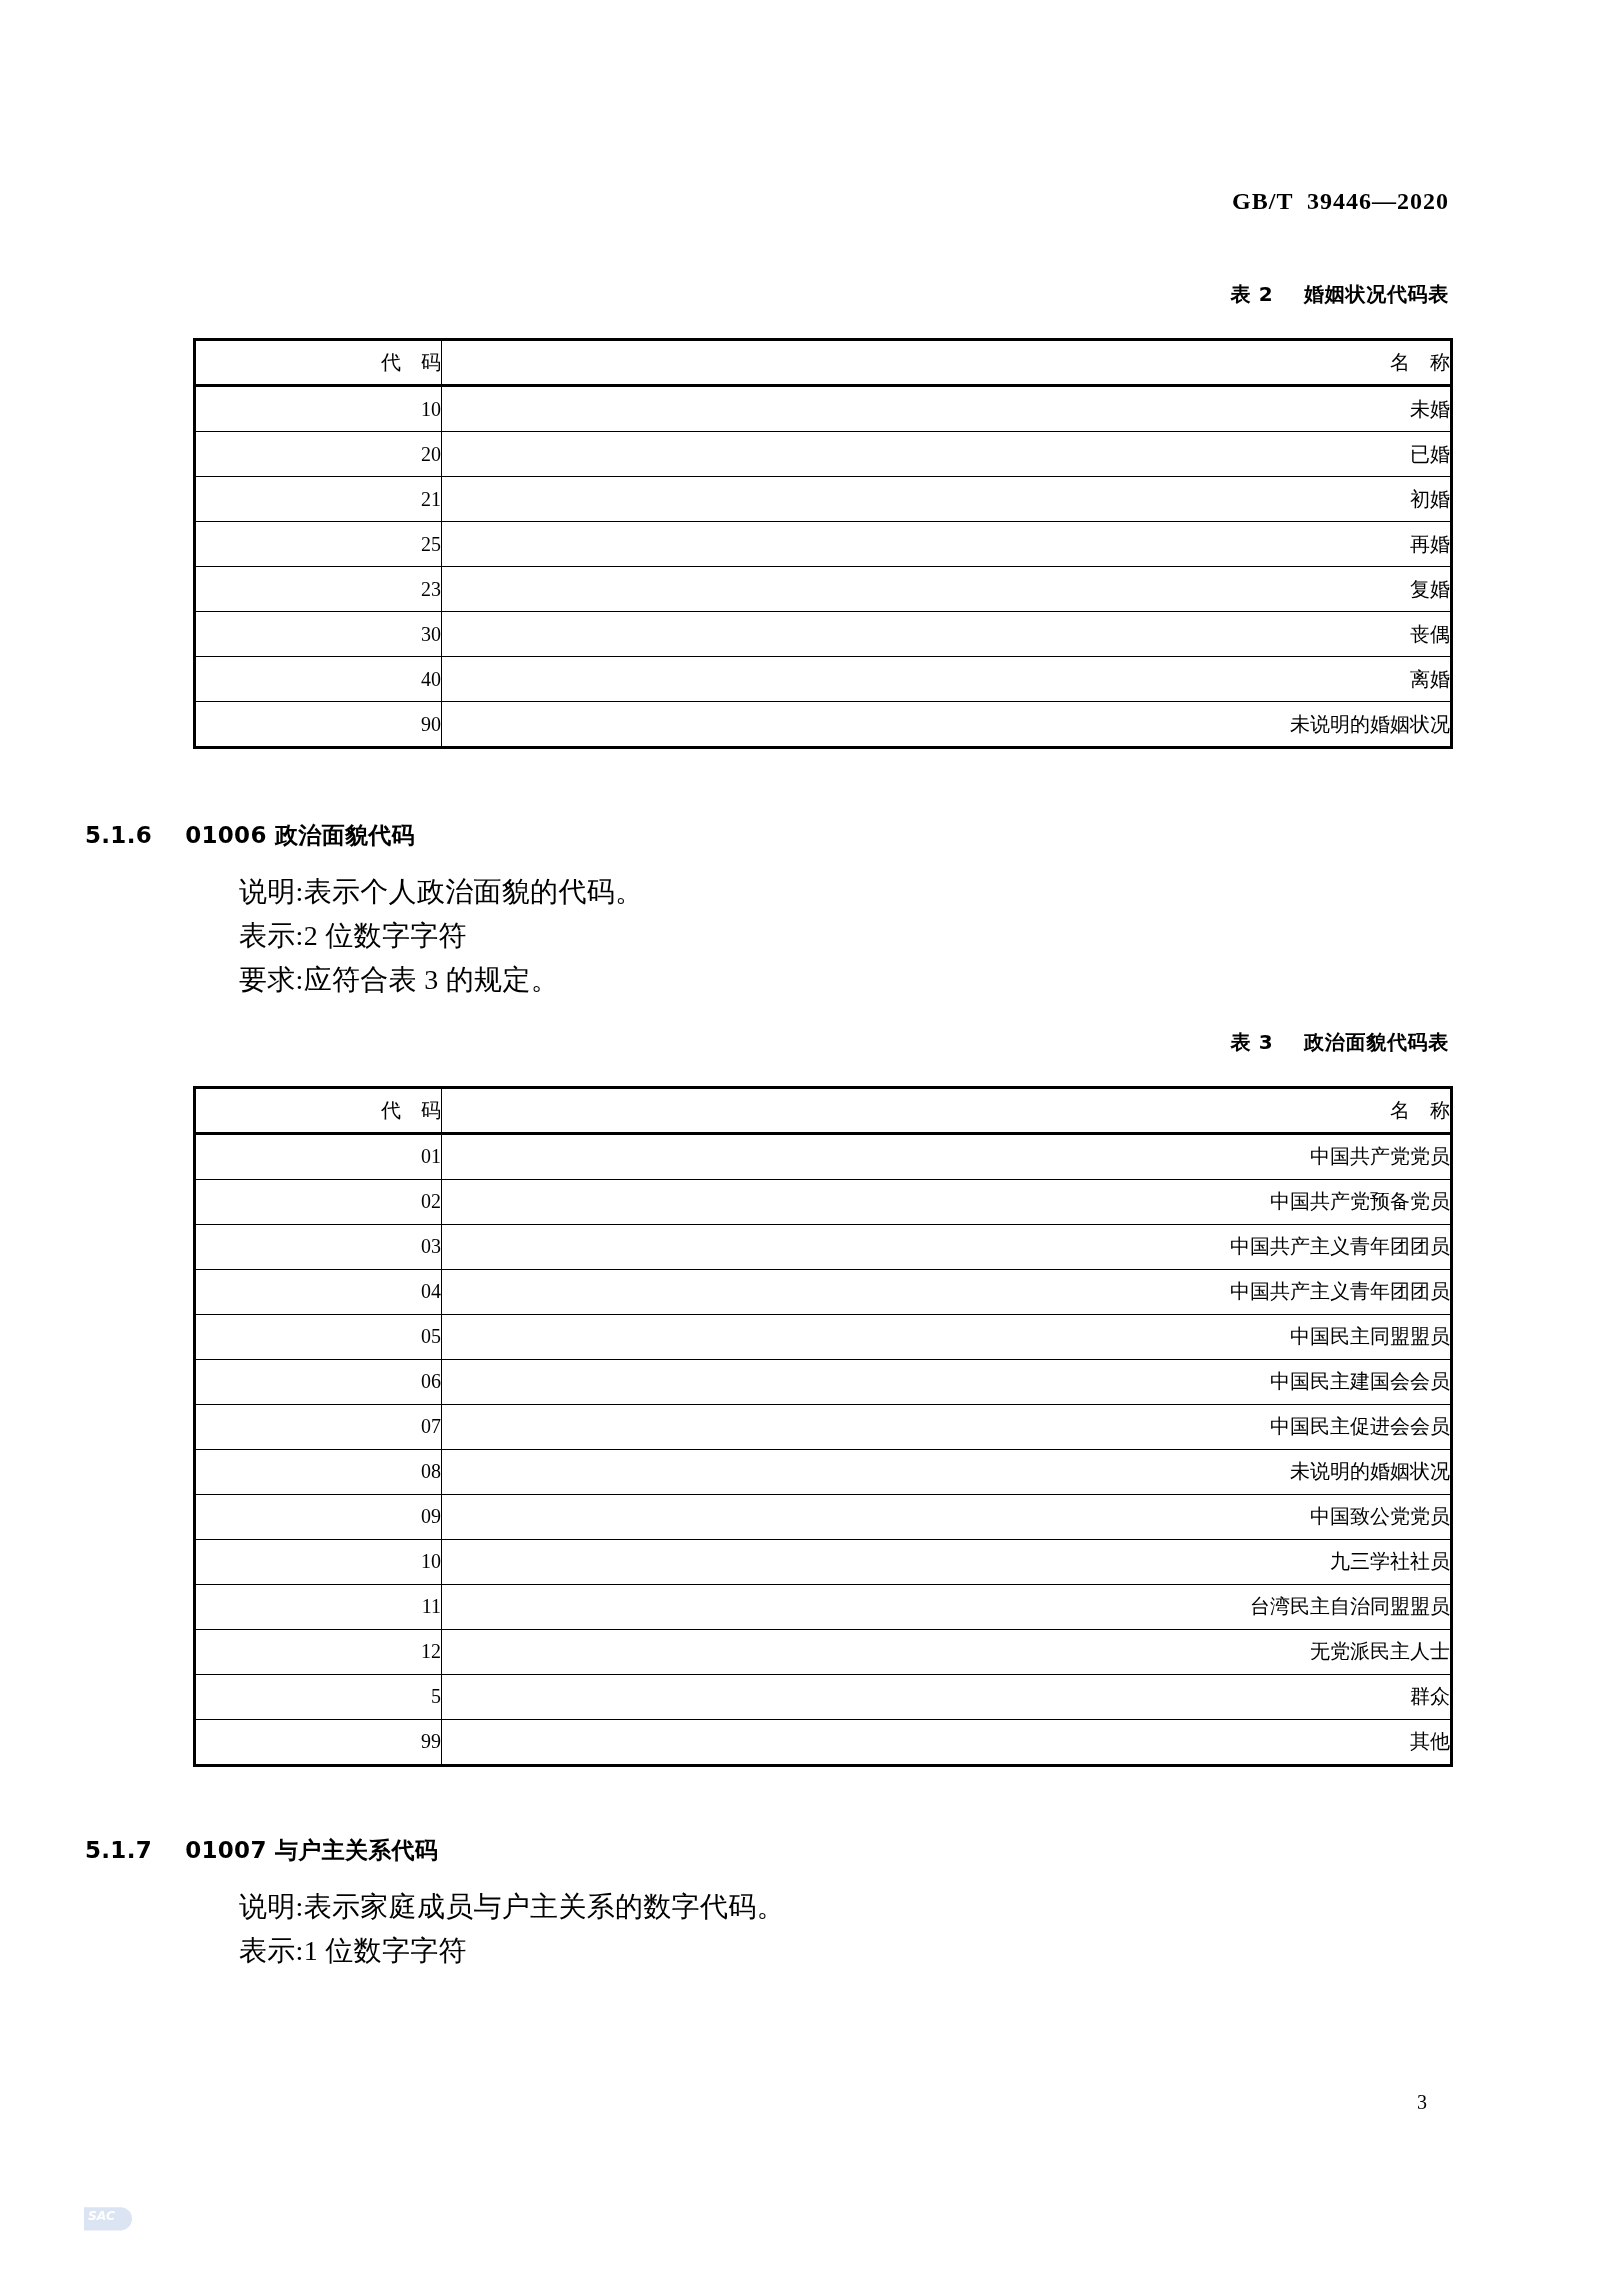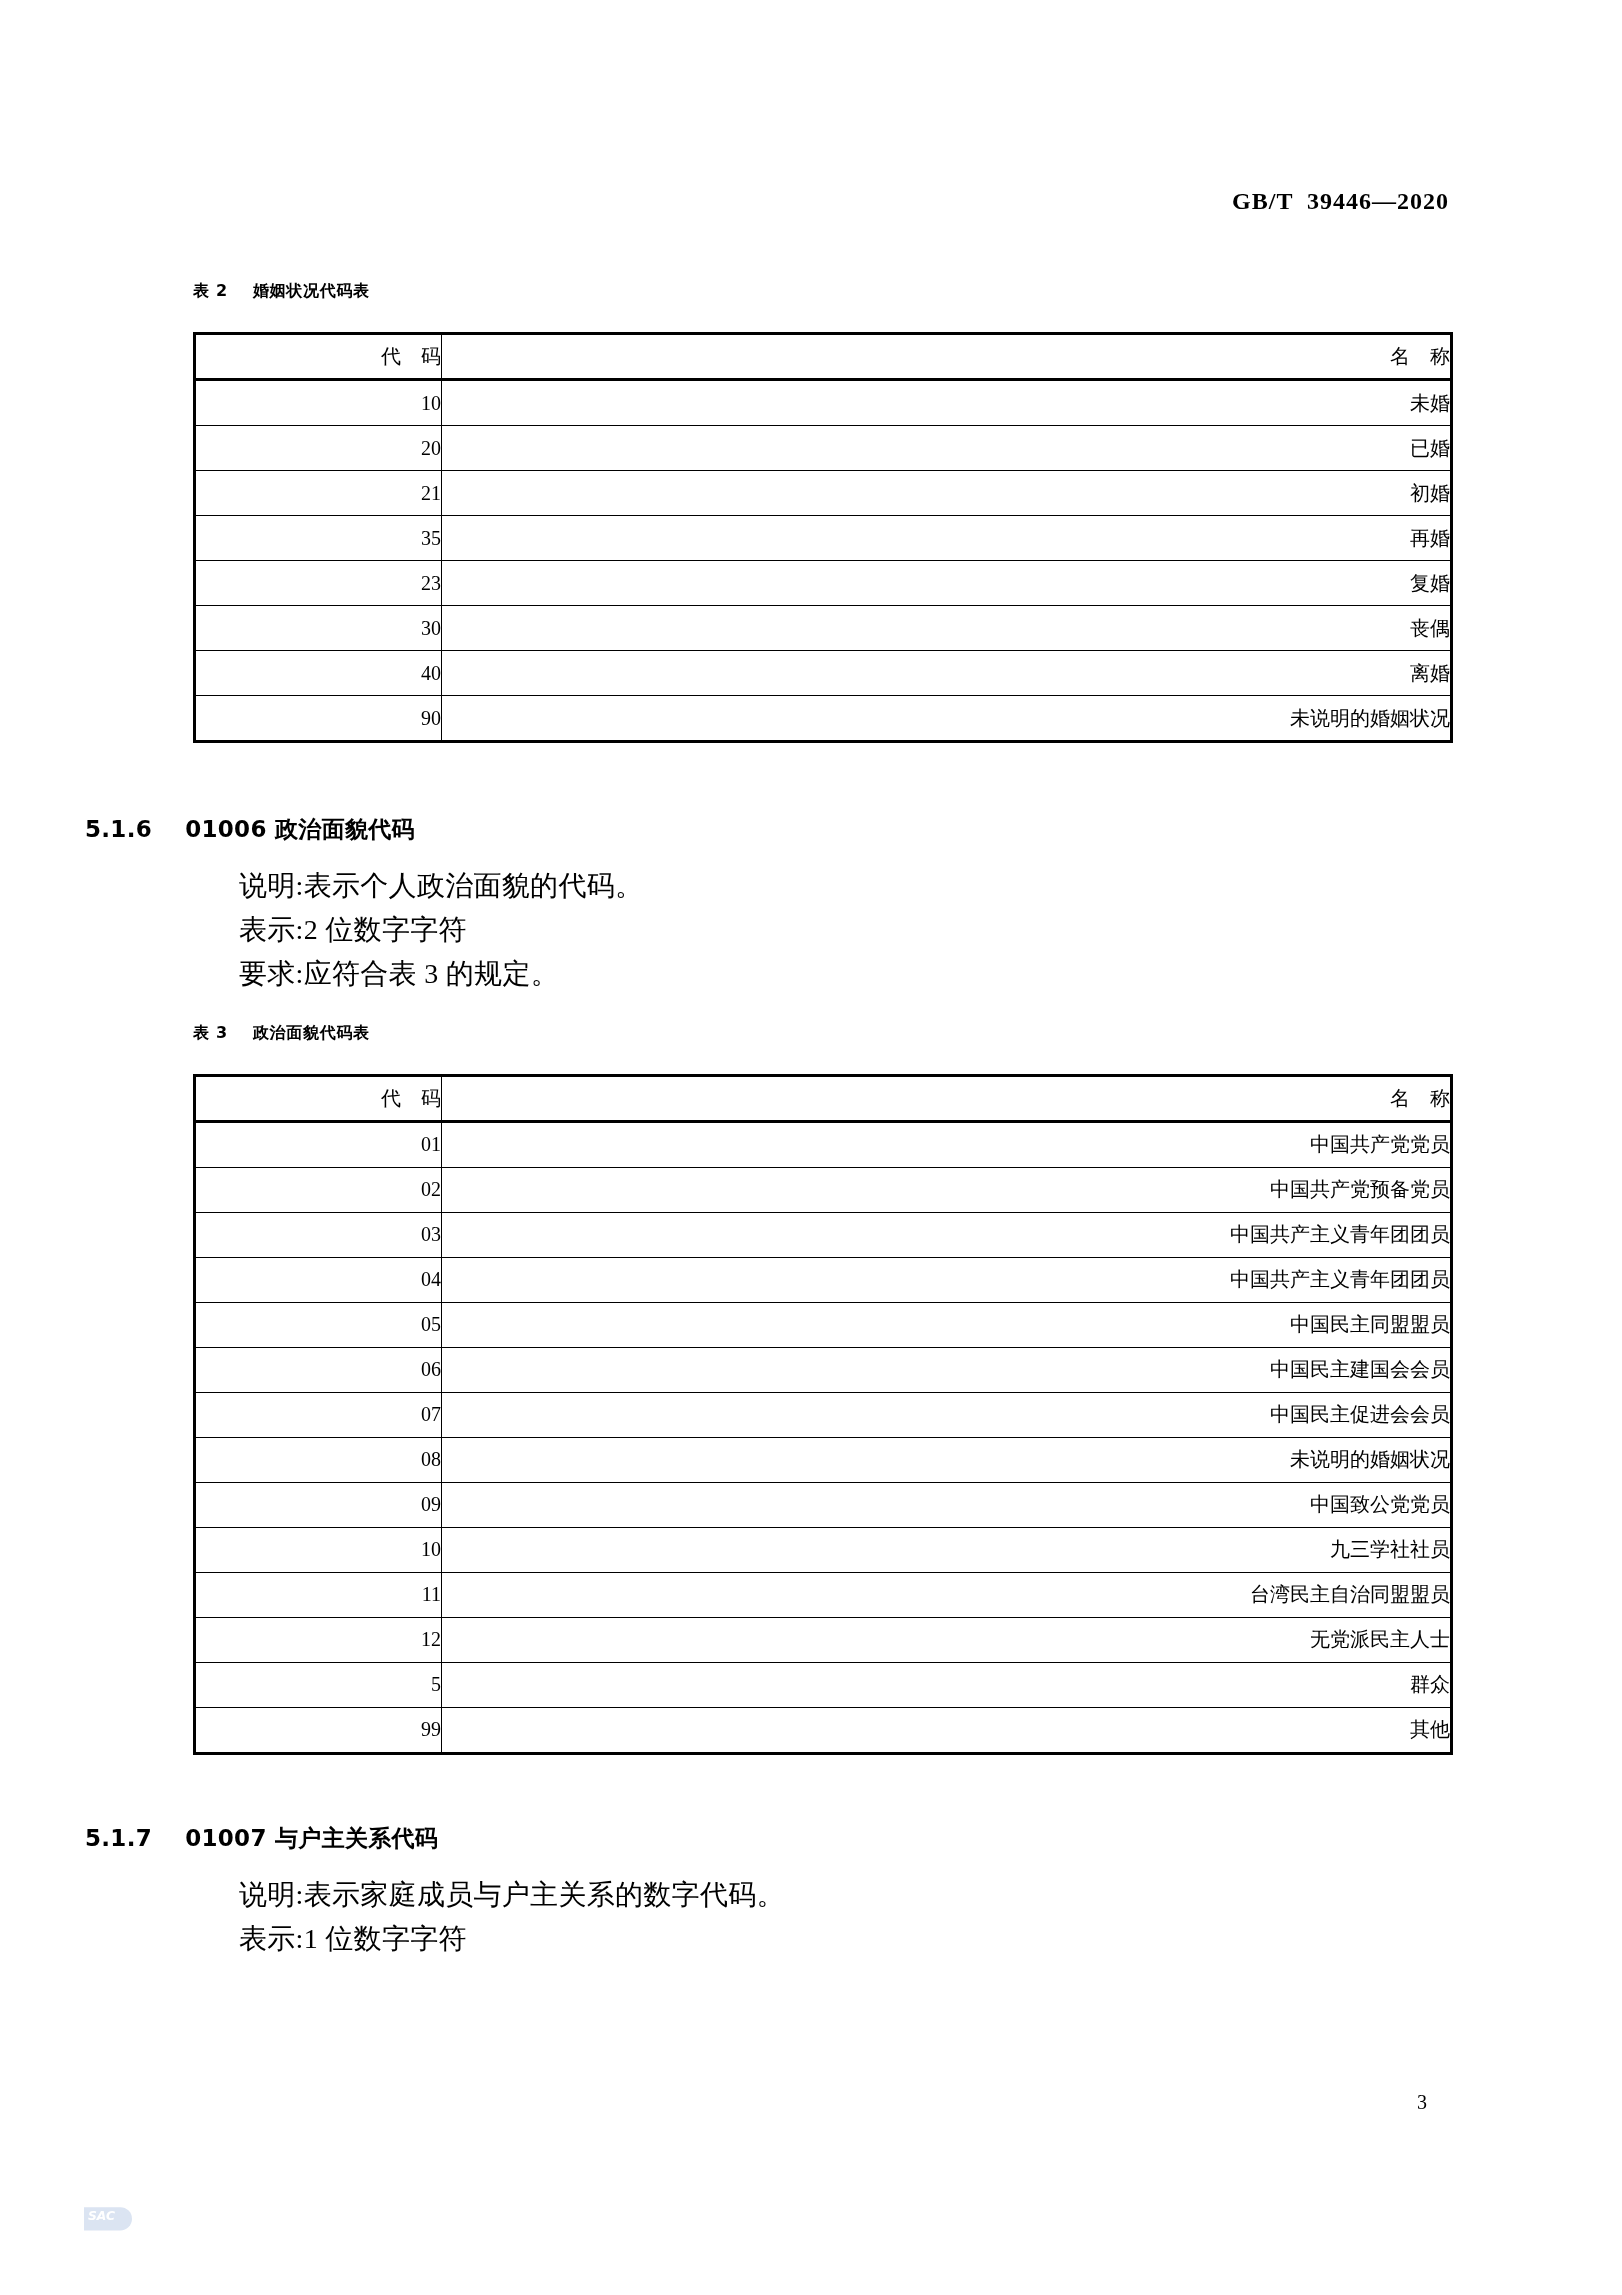--- a/index.html
+++ b/index.html
@@ -40,24 +40,24 @@
 
   
   .content {
     position: absolute;
     left: 193px;
     top: 0;
     width: 1256px;
   }
 
   .table-caption {
-    text-align: left;
+    text-align: right;
     font-family: "DejaVu Sans", "Liberation Sans", sans-serif;
     font-weight: bold;
-    font-size: 16px;
+    font-size: 20px;
     letter-spacing: 0.7px;
     white-space: pre;
   }
 
   
   table.code-table {
     border-collapse: collapse;
     width: 1256px;
     table-layout: fixed;
     font-family: "Liberation Serif", "DejaVu Serif", serif;
@@ -161,21 +161,21 @@
           </tr>
           <tr>
             <td>20</td>
             <td>已婚</td>
           </tr>
           <tr>
             <td>21</td>
             <td>初婚</td>
           </tr>
           <tr>
-            <td>35</td>
+            <td>25</td>
             <td>再婚</td>
           </tr>
           <tr>
             <td>23</td>
             <td>复婚</td>
           </tr>
           <tr>
             <td>30</td>
             <td>丧偶</td>
           </tr>

